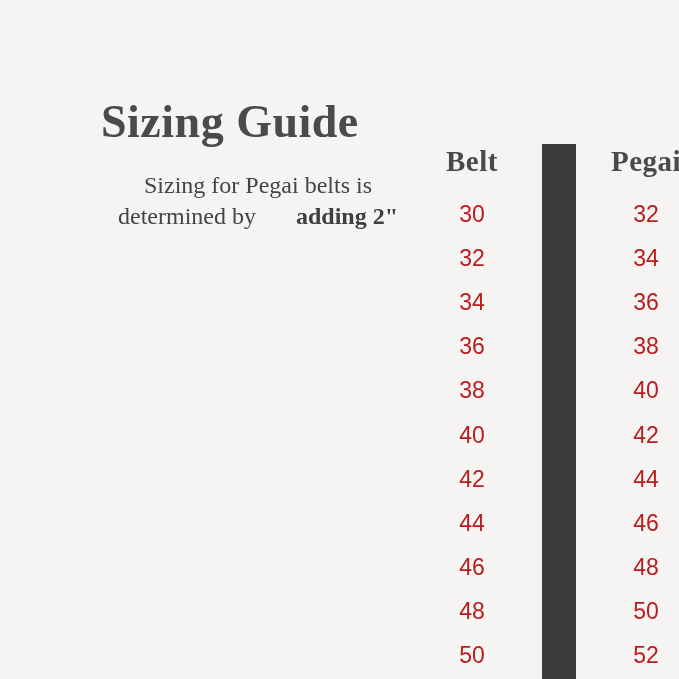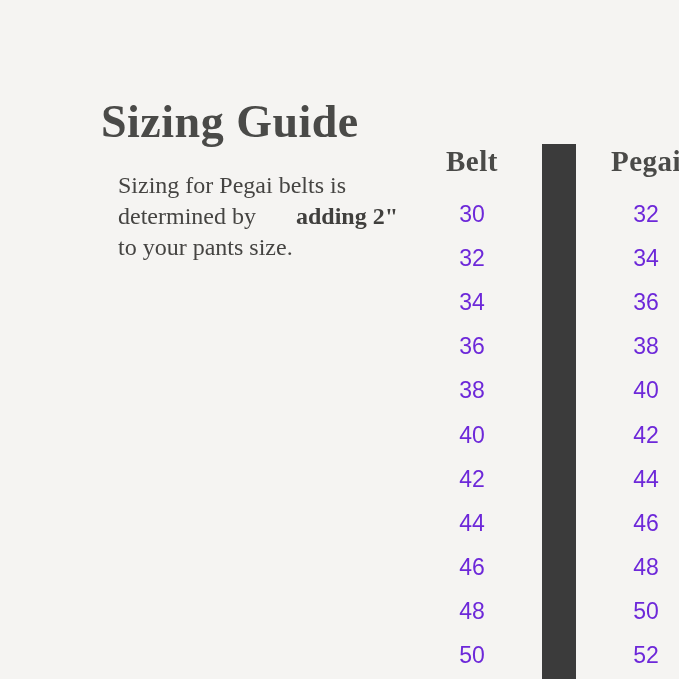--- a/index.html
+++ b/index.html
@@ -29,20 +29,21 @@
   }
   .description {
     position: absolute;
     left: 50px;
     top: 119px;
     font-family: "Liberation Serif", "DejaVu Serif", serif;
     font-size: 24px;
     line-height: 31px;
     color: #454442;
     white-space: nowrap;
+    text-align: center;
   }
   .description b { font-weight: 700; color: #403f3d; }
   .size-table {
     position: absolute;
     left: 351px;
     top: 55px;
     display: flex;
     flex-direction: row;
     align-items: flex-start;
   }
@@ -69,34 +70,33 @@
     margin-top: 38px;
     background: #3b3b3b;
   }
   .cell {
     height: 44.2px;
     display: flex;
     justify-content: center;
     align-items: center;
     font-family: "Liberation Sans", "DejaVu Sans", sans-serif;
     font-size: 23px;
-    color: #6d28d9;
+    color: #b91c1c;
   }
 </style>
 </head>
 <body>
 
 <div class="canvas">
 
   <h1 class="title">Sizing Guide</h1>
 
   <p class="description">
     <span>Sizing for Pegai belts is</span><br>
     <span>determined by </span><b>adding 2"</b><br>
-    <span>to your pants size.</span>
   </p>
 
   <div class="size-table">
     <div class="size-col">
       <div class="col-header">Belt</div>
       <div>
           <div class="cell">30</div>
           <div class="cell">32</div>
           <div class="cell">34</div>
           <div class="cell">36</div>

